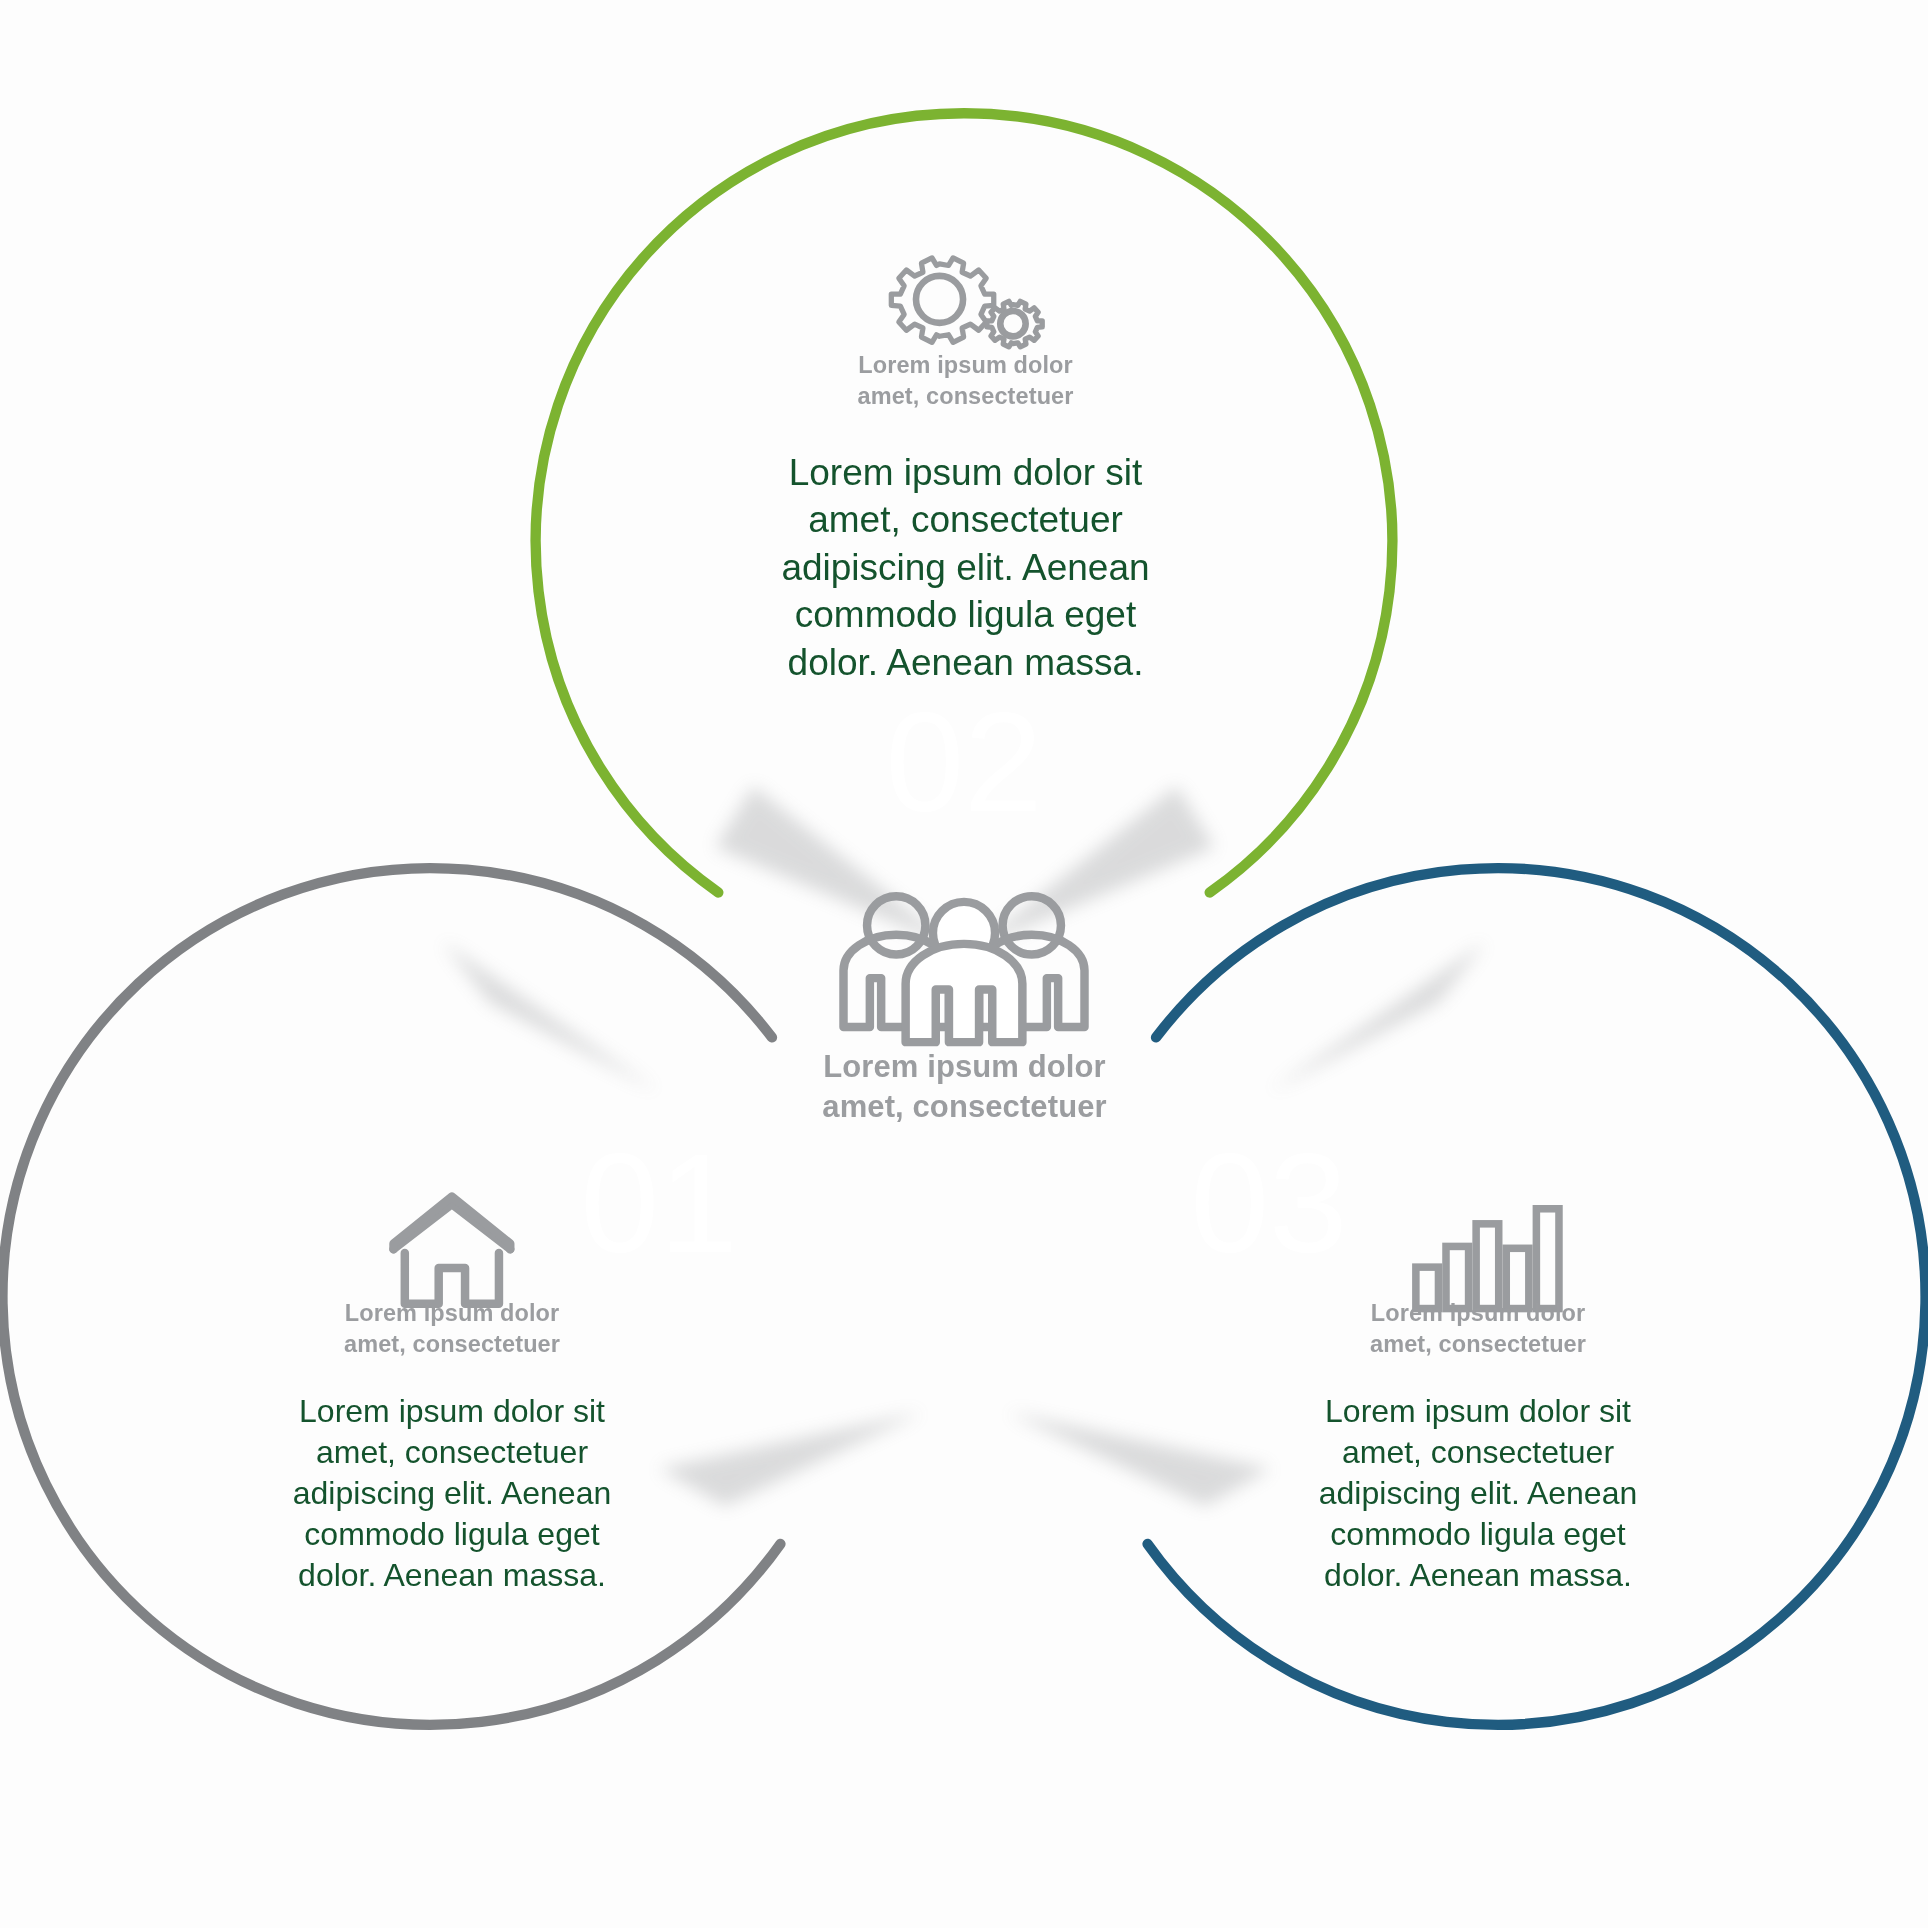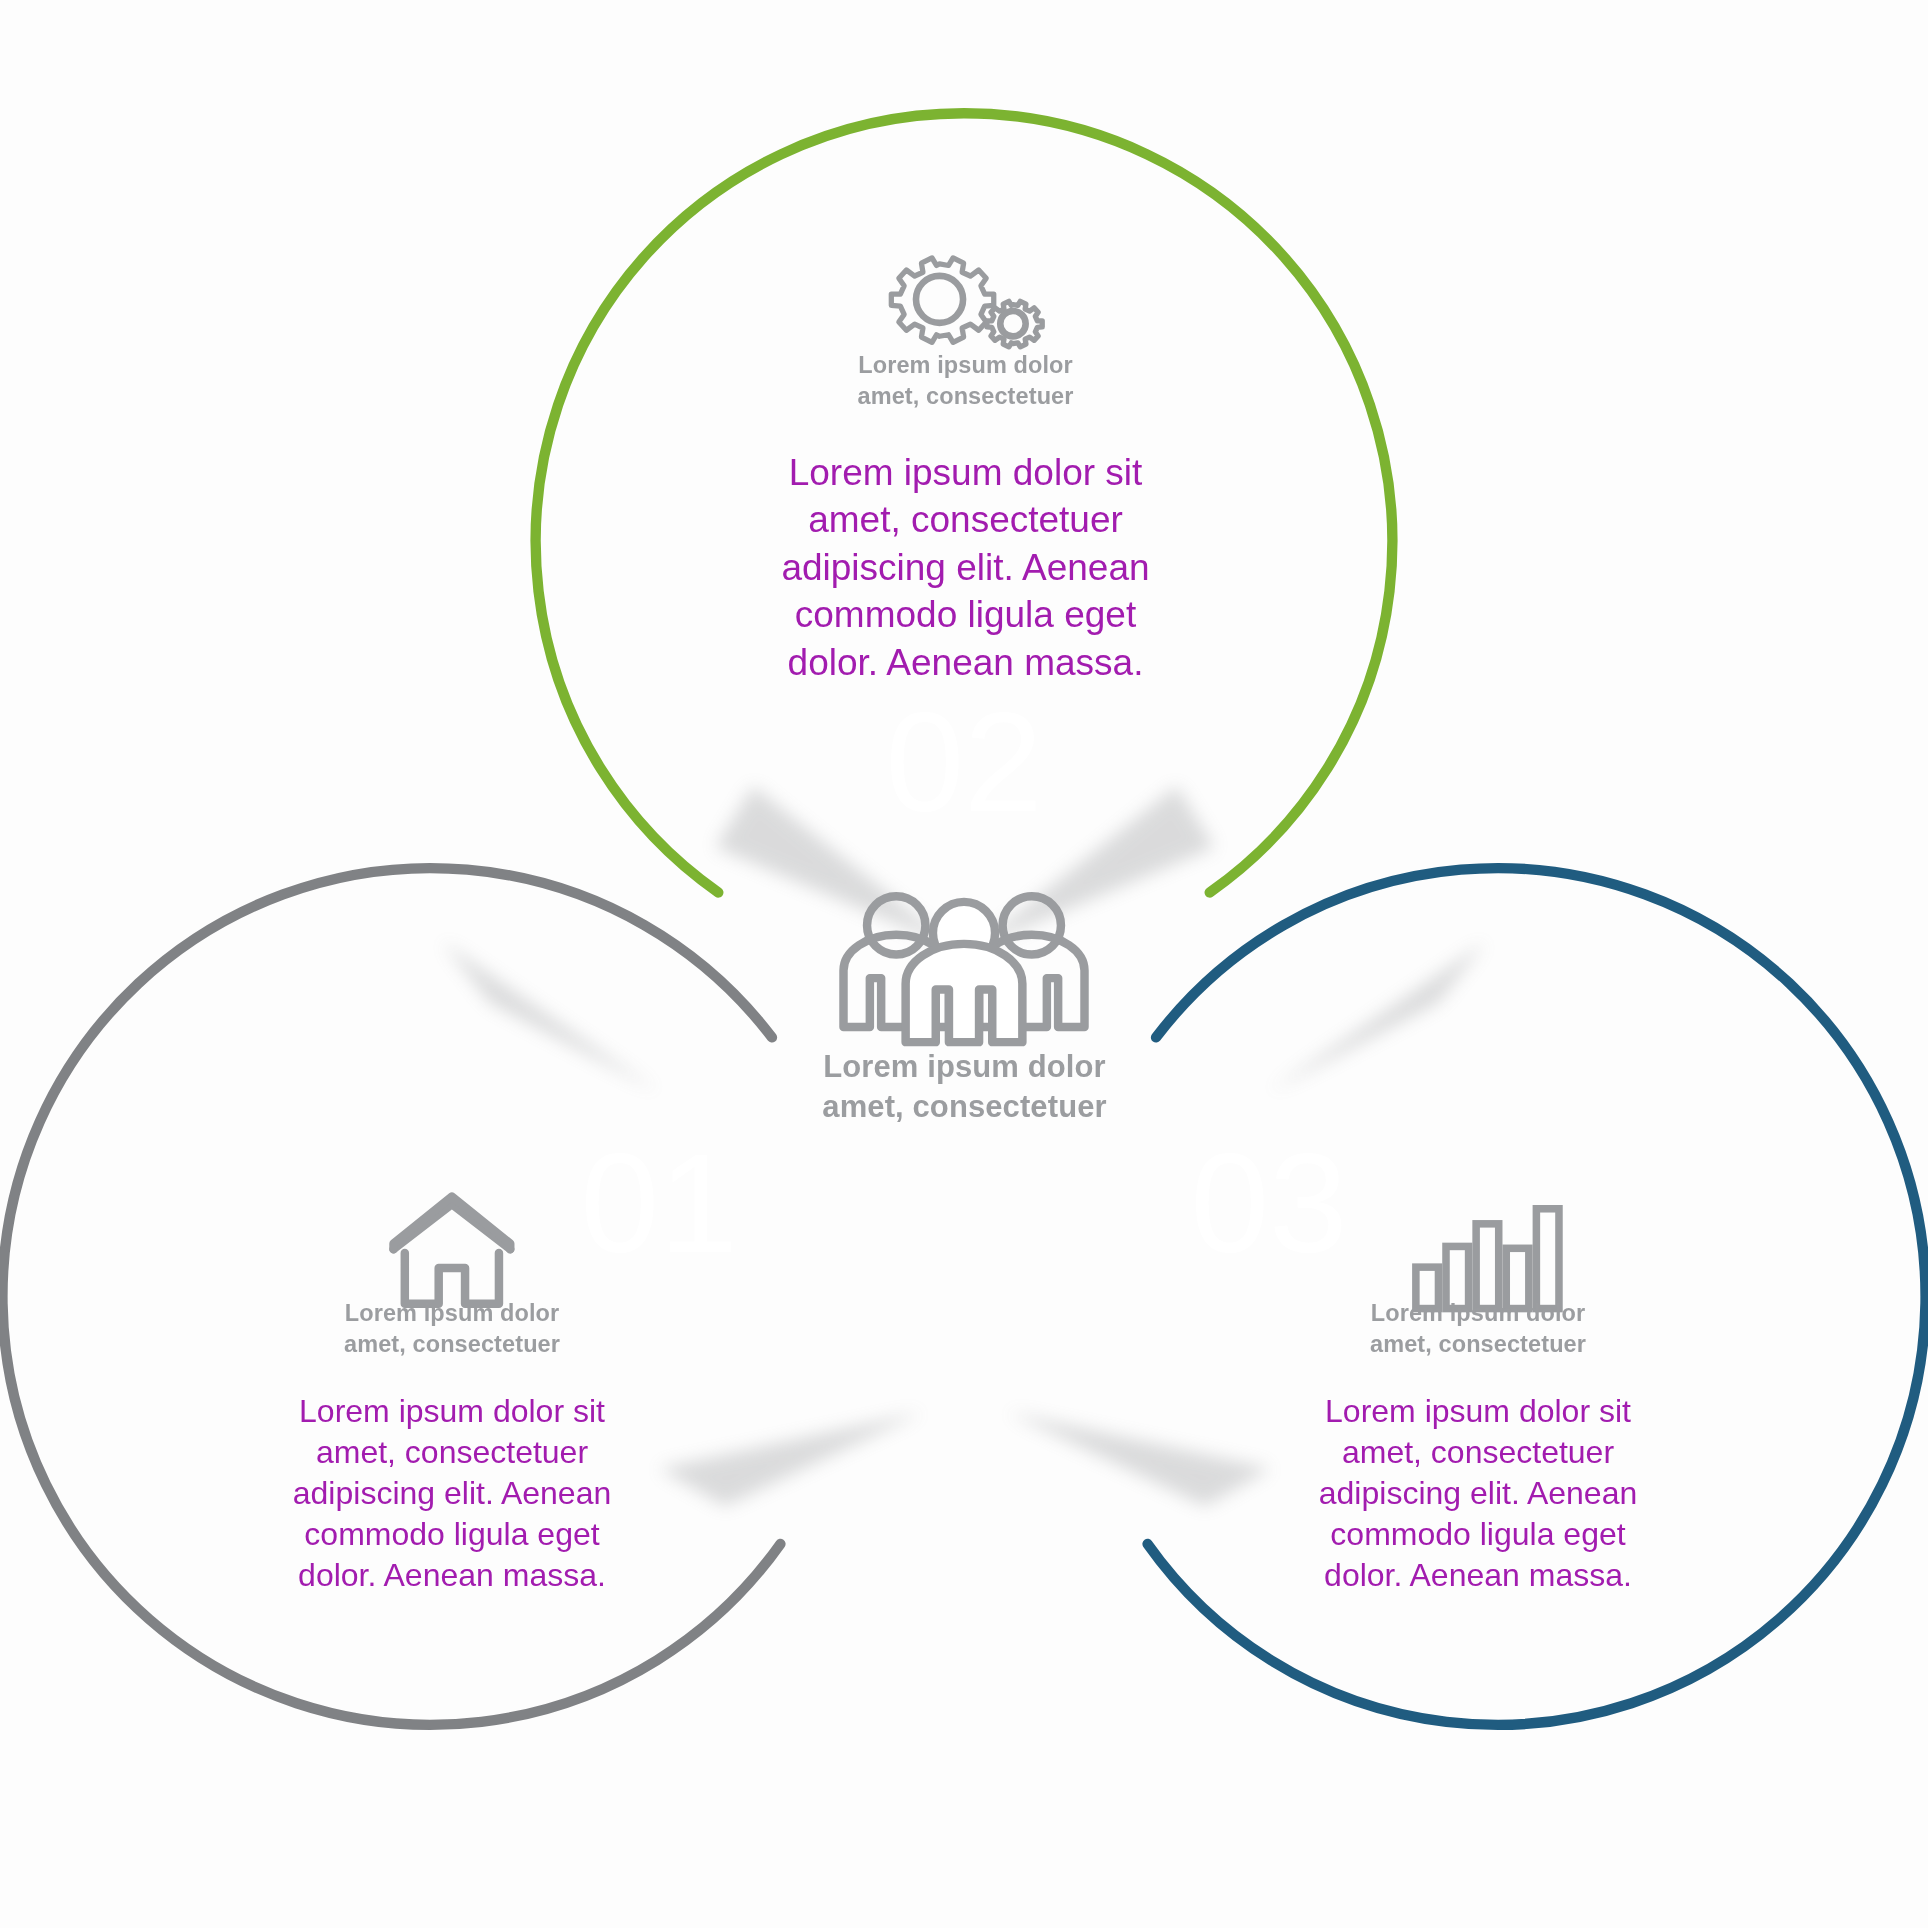--- a/index.html
+++ b/index.html
@@ -48,21 +48,21 @@
     letter-spacing: 0.1px;
     margin: 0;
     white-space: pre-line;
   }
   .cap-label.big {
     font-size: 31px;
   }
   .body-text {
     font-size: 37px;
     font-weight: normal;
-    color: #a21caf;
+    color: #14532d;
     line-height: 1.28;
     margin: 0;
     white-space: pre-line;
   }
   .body-text.small {
     font-size: 32px;
   }
   .num {
     font-size: 150px;
     fill: #ffffff;

